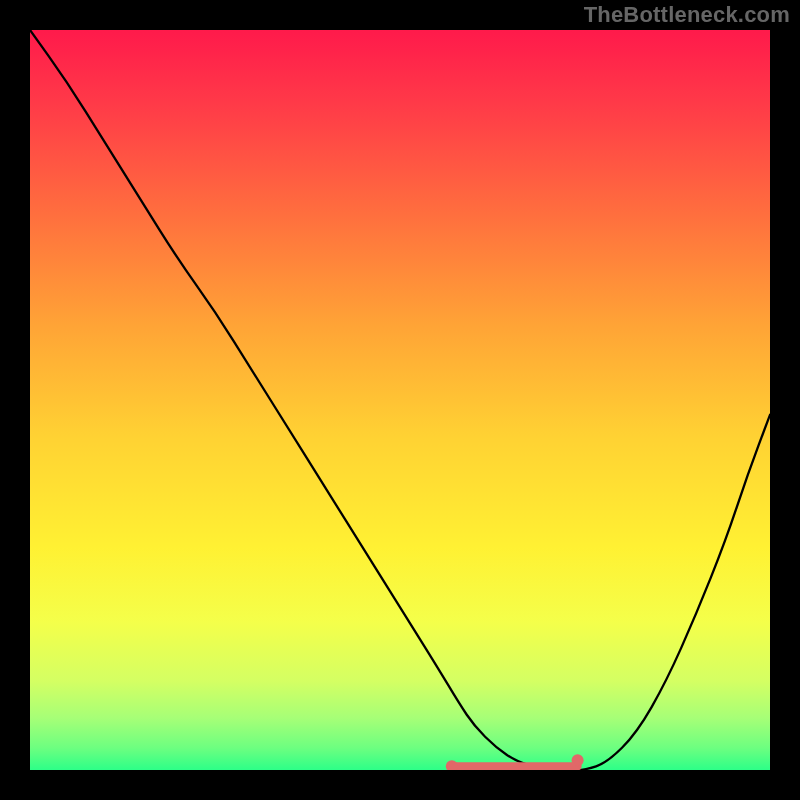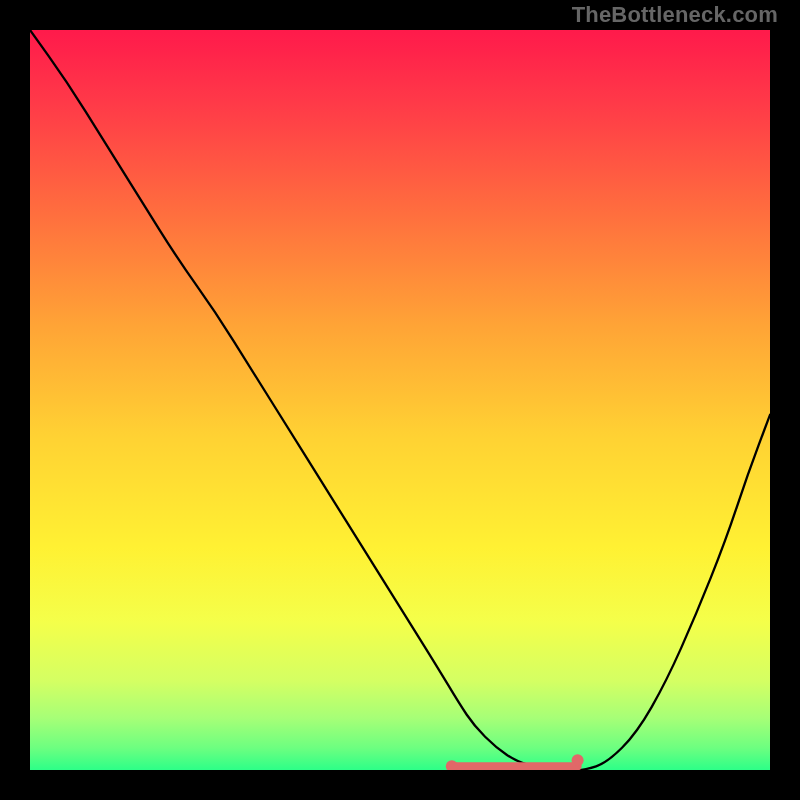--- a/index.html
+++ b/index.html
@@ -13,21 +13,21 @@
   }
   .frame {
     position: relative;
     width: 800px;
     height: 800px;
     background: #000;
   }
   .watermark {
     position: absolute;
     top: 2px;
-    right: 22px;
+    right: 10px;
     color: #666;
     font-size: 22px;
     font-weight: bold;
     letter-spacing: 0.2px;
     z-index: 10;
   }
   .plot-area {
     position: absolute;
     left: 30px;
     top: 30px;

